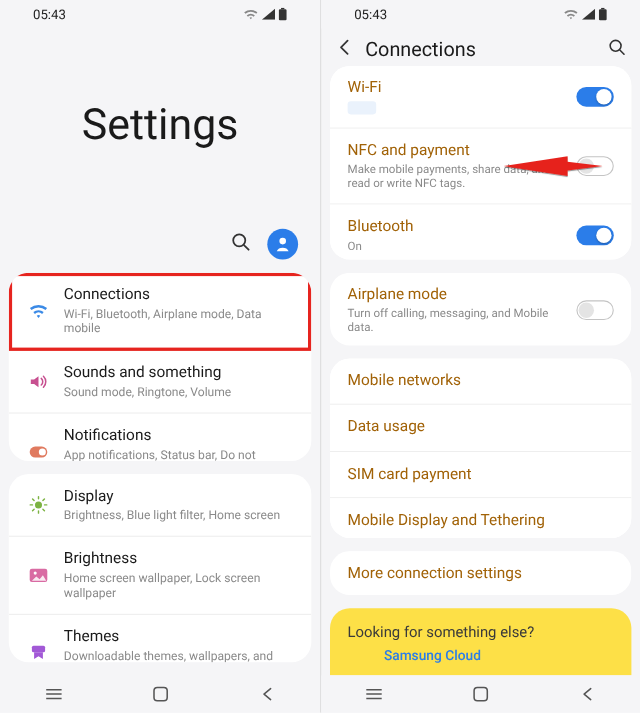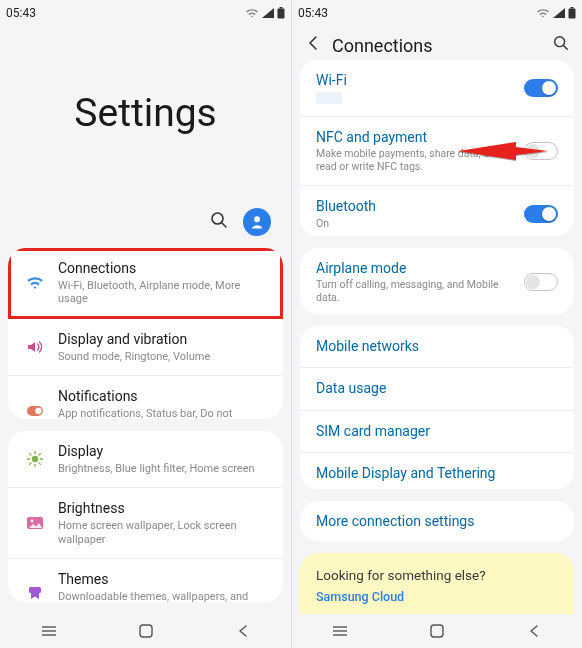--- a/index.html
+++ b/index.html
@@ -18,21 +18,21 @@
     display: flex;
     flex-direction: column;
     position: relative;
   }
   .screen + .screen { border-left: 1px solid #ddd; }
   .status-bar {
     height: 26px;
     display: flex;
     align-items: center;
     justify-content: space-between;
-    padding: 0 6px;
+    padding: 0 30px;
     font-size: 12px;
     color: #222;
     background: #f5f5f7;
   }
   .status-icons { display: flex; align-items: center; gap: 3px; }
   .big-title {
     text-align: center;
     font-size: 39px;
     font-weight: 400;
     color: #1a1a1a;
@@ -84,44 +84,44 @@
   .conn-title { font-size: 18px; color: #1a1a1a; flex: 1; }
   .conn-row {
     display: flex;
     align-items: center;
     padding: 12px 16px;
     border-bottom: 1px solid #eee;
     background: #fff;
   }
   .conn-row:last-child { border-bottom: none; }
   .conn-left { flex: 1; min-width: 0; padding-right: 10px; }
-  .conn-title-row { font-size: 14px; color: #0369a1; line-height: 1.25; }
+  .conn-title-row { font-size: 14px; color: #a16207; line-height: 1.25; }
   .conn-sub { font-size: 10.5px; color: #8a8a8a; line-height: 1.25; margin-top: 1px; }
   .toggle {
     width: 34px; height: 18px; border-radius: 9px;
     background: #d0d0d0; position: relative; flex-shrink: 0;
   }
   .toggle::after {
     content: ""; position: absolute; width: 14px; height: 14px;
     border-radius: 50%; background: #fff; top: 2px; left: 2px;
     box-shadow: 0 1px 2px rgba(0,0,0,.25);
     transition: left .1s;
   }
   .toggle.on { background: #2b7de9; }
   .toggle.on::after { left: 18px; }
   .toggle.off-outline { background: #fff; border: 1px solid #c4c4c4; }
   .toggle.off-outline::after { background: #e4e4e4; top: 1px; left: 1px; box-shadow: none; }
   .else-block {
-    background: #fef9c3;
+    background: #fde047;
     padding: 14px 16px 10px;
     margin: 0 8px;
     border-radius: 18px 18px 0 0;
   }
   .else-title { font-size: 13.5px; color: #3a3a3a; margin-bottom: 6px; }
-  .else-link { font-size: 12.5px; color: #2b7de9; font-weight: 500; }
+  .else-link { font-size: 12.5px; color: #2b7de9; font-weight: 500; margin-left: 33px; }
   .navbar {
     height: 34px;
     display: flex;
     align-items: center;
     justify-content: space-around;
     background: #f5f5f7;
     margin-top: auto;
   }
   .nav-btn { width: 60px; display: flex; justify-content: center; align-items: center; }
   .arrow-annot {
@@ -177,32 +177,32 @@
   <div class="scroll-area" id="left-list">
       <div class="card">
         <div class="row highlighted">
           <span class="row-icon">
             <svg width="18" height="14" viewBox="0 0 18 14">
               <path d="M9 13 l-1.6-1.9 a2.6 2.6 0 0 1 3.2 0 Z M4.3 7.7 a7.5 7.5 0 0 1 9.4 0 l-1.4 1.7 a5 5 0 0 0-6.6 0 Z M1.2 4.1 a12.5 12.5 0 0 1 15.6 0 l-1.4 1.7 a10 10 0 0 0-12.8 0 Z" fill="#3b8ae6"></path>
             </svg>
           </span>
           <div class="row-text">
             <div class="row-title">Connections</div>
-            <div class="row-sub">Wi-Fi, Bluetooth, Airplane mode, More usage</div>
+            <div class="row-sub">Wi-Fi, Bluetooth, Airplane mode, Data mobile</div>
           </div>
         </div>
         <div class="row">
           <span class="row-icon">
             <svg width="18" height="14" viewBox="0 0 18 14">
               <path d="M2 5 h3 l4-3 v10 l-4-3 h-3 Z" fill="#c75090"></path>
               <path d="M11.5 4 a4 4 0 0 1 0 6 M13.5 2 a7 7 0 0 1 0 10" stroke="#c75090" stroke-width="1.4" fill="none" stroke-linecap="round"></path>
             </svg>
           </span>
           <div class="row-text">
-            <div class="row-title">Display and vibration</div>
+            <div class="row-title">Sounds and something</div>
             <div class="row-sub">Sound mode, Ringtone, Volume</div>
           </div>
         </div>
         <div class="row">
           <span class="row-icon">
             <svg width="18" height="12" viewBox="0 0 18 12">
               <rect x="1" y="1" width="16" height="10" rx="5" fill="#e07a5f"></rect>
               <circle cx="12.5" cy="6" r="3.2" fill="#fff"></circle>
             </svg>
           </span>
@@ -354,21 +354,21 @@
             <div class="conn-title-row">Mobile networks</div>
           </div>
         </div>
         <div class="conn-row">
           <div class="conn-left">
             <div class="conn-title-row">Data usage</div>
           </div>
         </div>
         <div class="conn-row">
           <div class="conn-left">
-            <div class="conn-title-row">SIM card manager</div>
+            <div class="conn-title-row">SIM card payment</div>
           </div>
         </div>
         <div class="conn-row">
           <div class="conn-left">
             <div class="conn-title-row">Mobile Display and Tethering</div>
           </div>
         </div>
       </div>
       <div class="card">
         <div class="conn-row">

